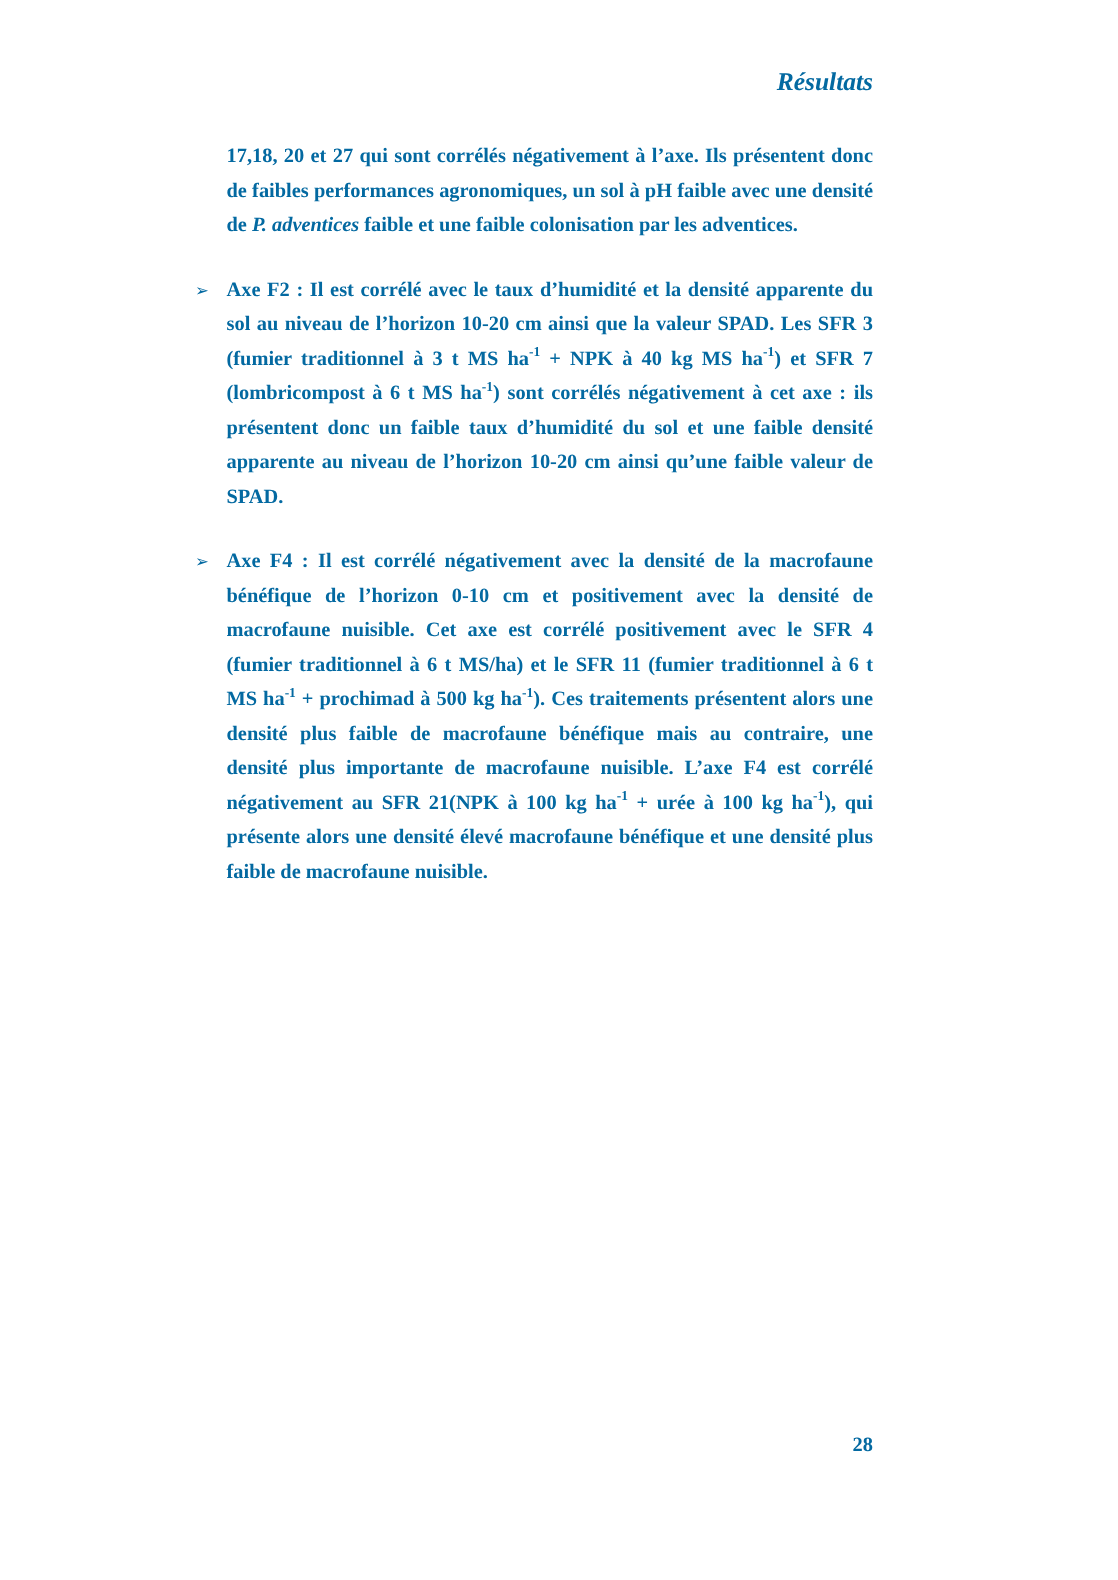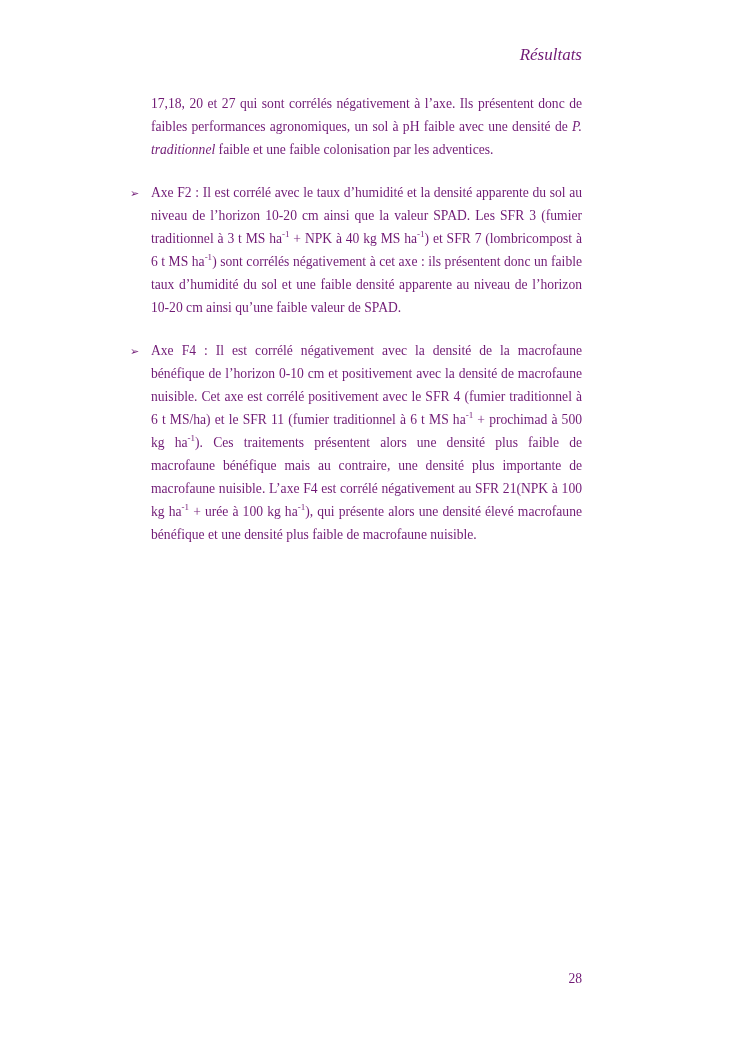--- a/index.html
+++ b/index.html
@@ -6,23 +6,24 @@
     margin: 0;
     padding: 0;
     background: #ffffff;
   }
   .page {
     position: relative;
     width: 637px;
     height: 1053px;
     background: #ffffff;
     font-family: "Liberation Serif", "DejaVu Serif", serif;
-    color: #701a75;
+    color: #0369a1;
     overflow: hidden;
     box-sizing: border-box;
+    font-weight: bold;
   }
   .header {
     position: absolute;
     top: 44px;
     left: 151px;
     right: 55px;
     text-align: right;
   }
   .header-title {
     font-style: italic;
@@ -55,33 +56,33 @@
     font-style: italic;
   }
   sup {
     font-size: 9px;
     line-height: 0;
     vertical-align: super;
   }
   .footer {
     position: absolute;
     right: 55px;
-    bottom: 66px;
+    bottom: 82px;
     font-size: 13.6px;
     margin-left: 36px;
   }
 </style>
 </head>
 <body>
 
 <div class="page">
   <div class="header">
     <span class="header-title">Résultats</span>
   </div>
   <div class="body-area" id="paragraphs">
-      <div class="para"><span>17,18, 20 et 27 qui sont corrélés négativement à l’axe. Ils présentent donc de faibles performances agronomiques, un sol à pH faible avec une densité de </span><span class="it">P. traditionnel</span><span> faible et une faible colonisation par les adventices.</span></div>
+      <div class="para"><span>17,18, 20 et 27 qui sont corrélés négativement à l’axe. Ils présentent donc de faibles performances agronomiques, un sol à pH faible avec une densité de </span><span class="it">P. adventices</span><span> faible et une faible colonisation par les adventices.</span></div>
       <div class="para bulleted"><span class="bullet">➢</span><span>Axe F2 : Il est corrélé avec le taux d’humidité et la densité apparente du sol au niveau de l’horizon 10-20 cm ainsi que la valeur SPAD. Les SFR 3 (fumier traditionnel à 3 t MS ha</span><sup>-1</sup><span> + NPK à 40 kg MS ha</span><sup>-1</sup><span>) et SFR 7 (lombricompost à 6 t MS ha</span><sup>-1</sup><span>) sont corrélés négativement à cet axe : ils présentent donc un faible taux d’humidité du sol et une faible densité apparente au niveau de l’horizon 10-20 cm ainsi qu’une faible valeur de SPAD.</span></div>
       <div class="para bulleted"><span class="bullet">➢</span><span>Axe F4 : Il est corrélé négativement avec la densité de la macrofaune bénéfique de l’horizon 0-10 cm et positivement avec la densité de macrofaune nuisible. Cet axe est corrélé positivement avec le SFR 4 (fumier traditionnel à 6 t MS/ha) et le SFR 11 (fumier traditionnel à 6 t MS ha</span><sup>-1</sup><span> + prochimad à 500 kg ha</span><sup>-1</sup><span>). Ces traitements présentent alors une densité plus faible de macrofaune bénéfique mais au contraire, une densité plus importante de macrofaune nuisible. L’axe F4 est corrélé négativement au SFR 21(NPK à 100 kg ha</span><sup>-1</sup><span> + urée à 100 kg ha</span><sup>-1</sup><span>), qui présente alors une densité élevé macrofaune bénéfique et une densité plus faible de macrofaune nuisible.</span></div>
     </div>
   <div class="footer">
     <span>28</span>
   </div>
 </div>
 
 </body></html>

